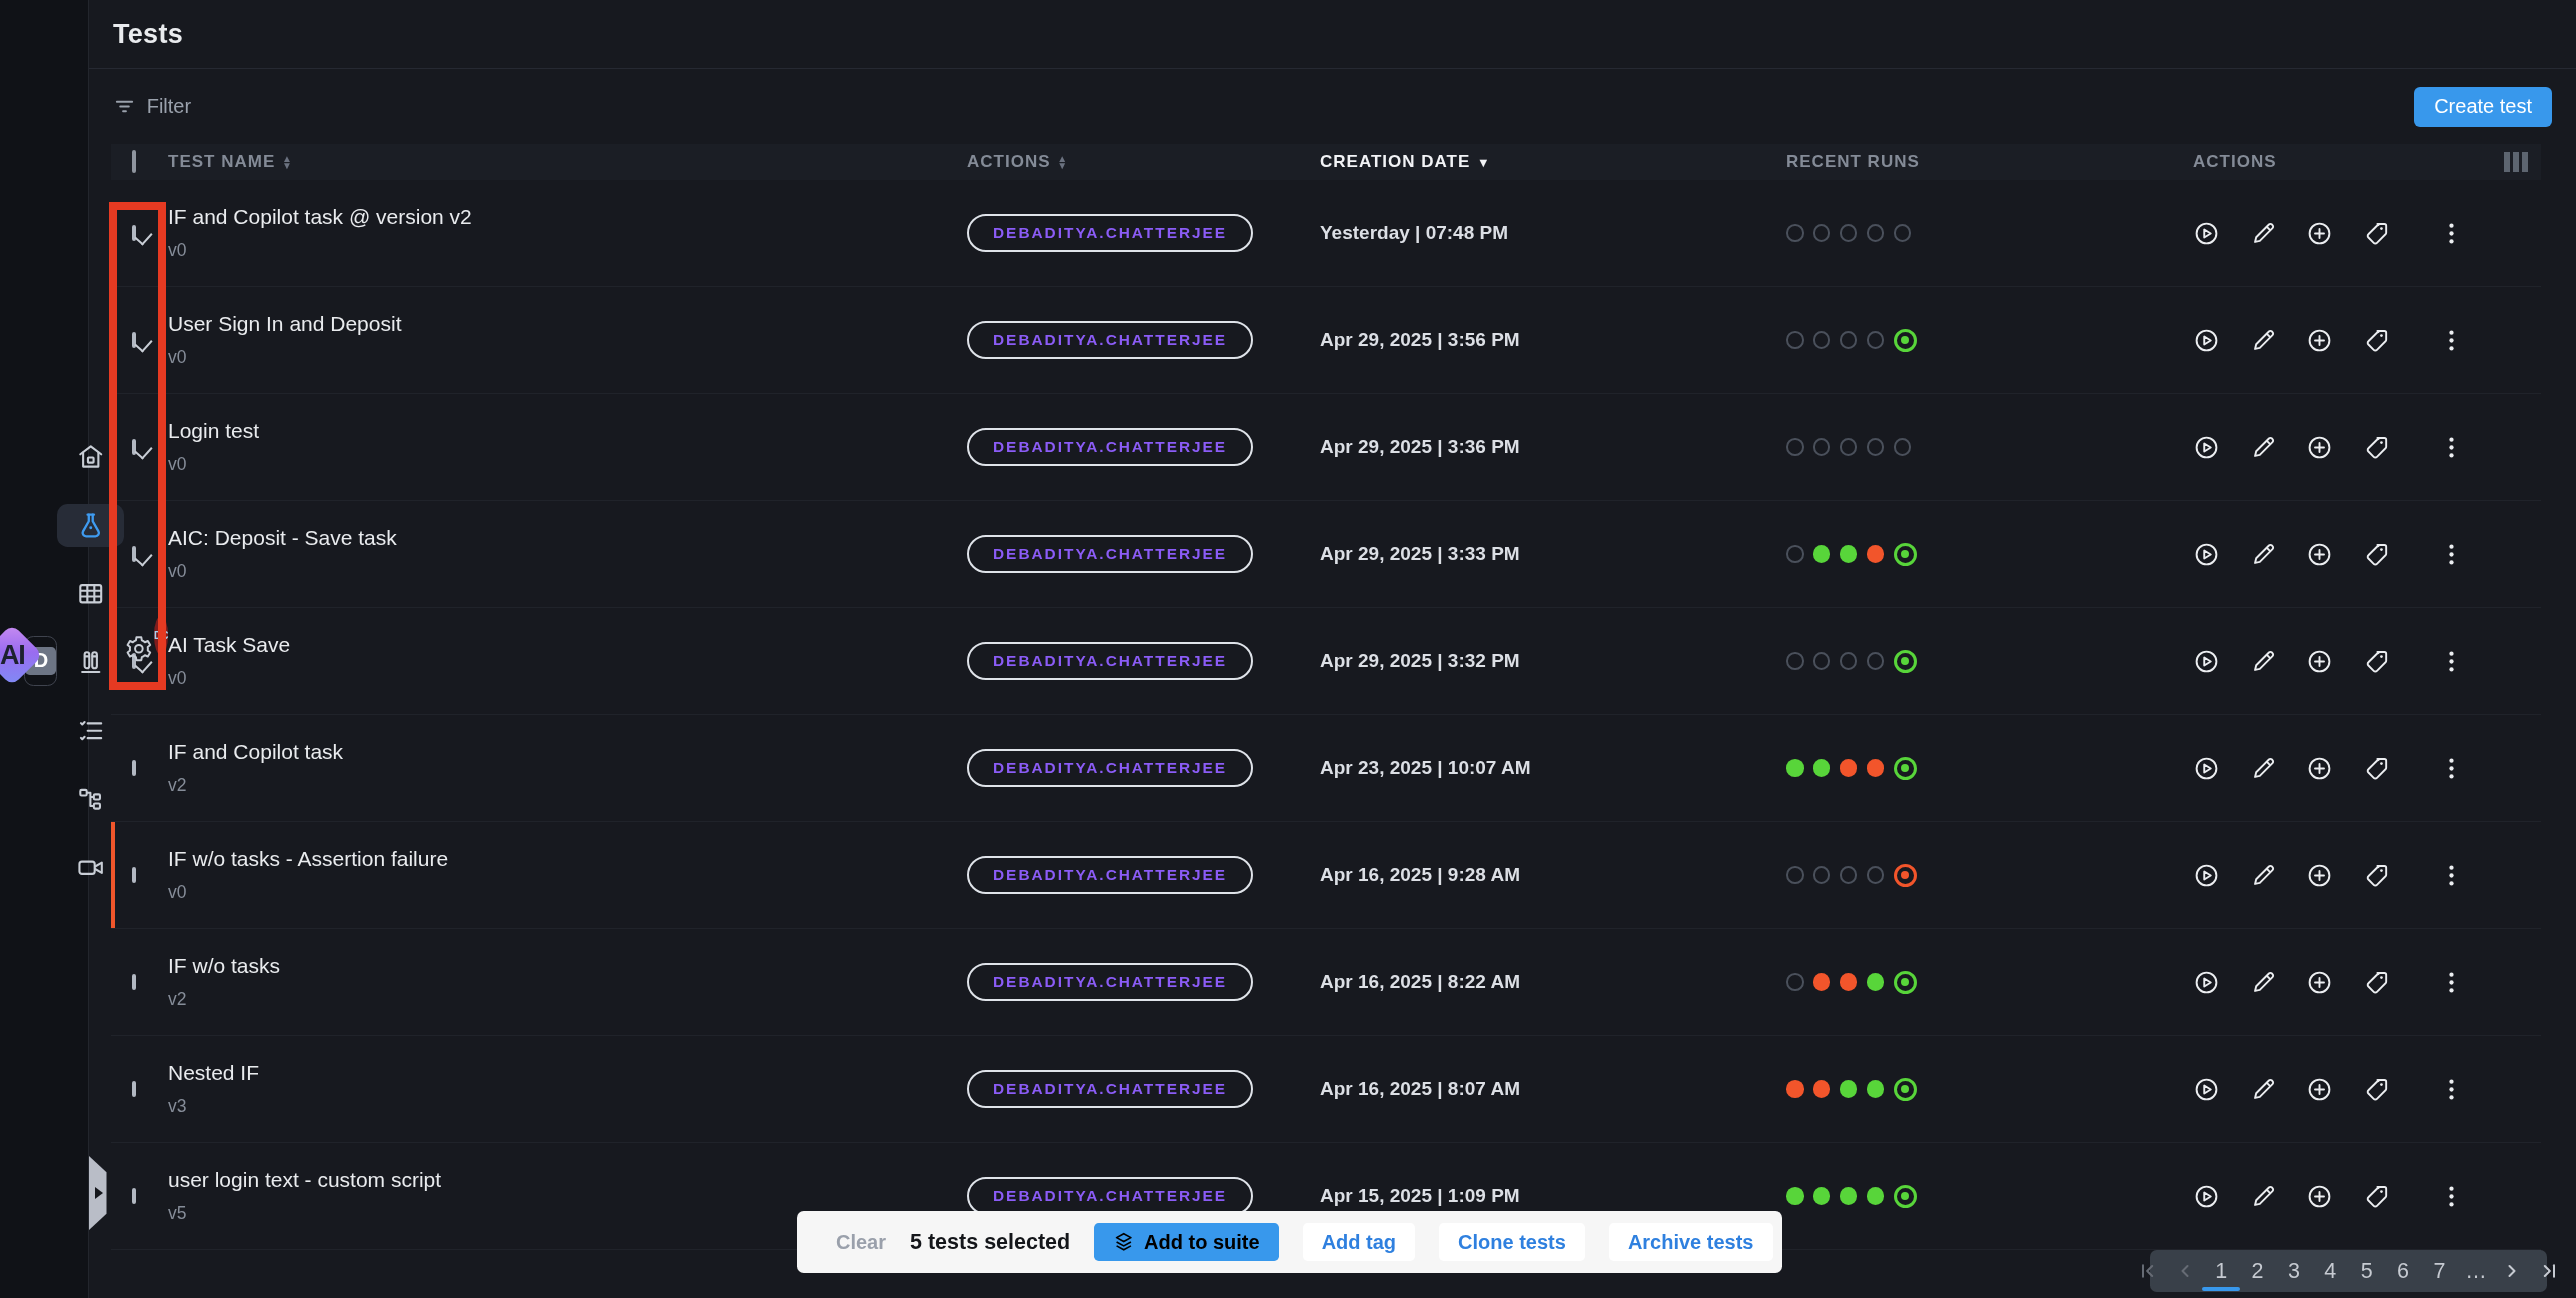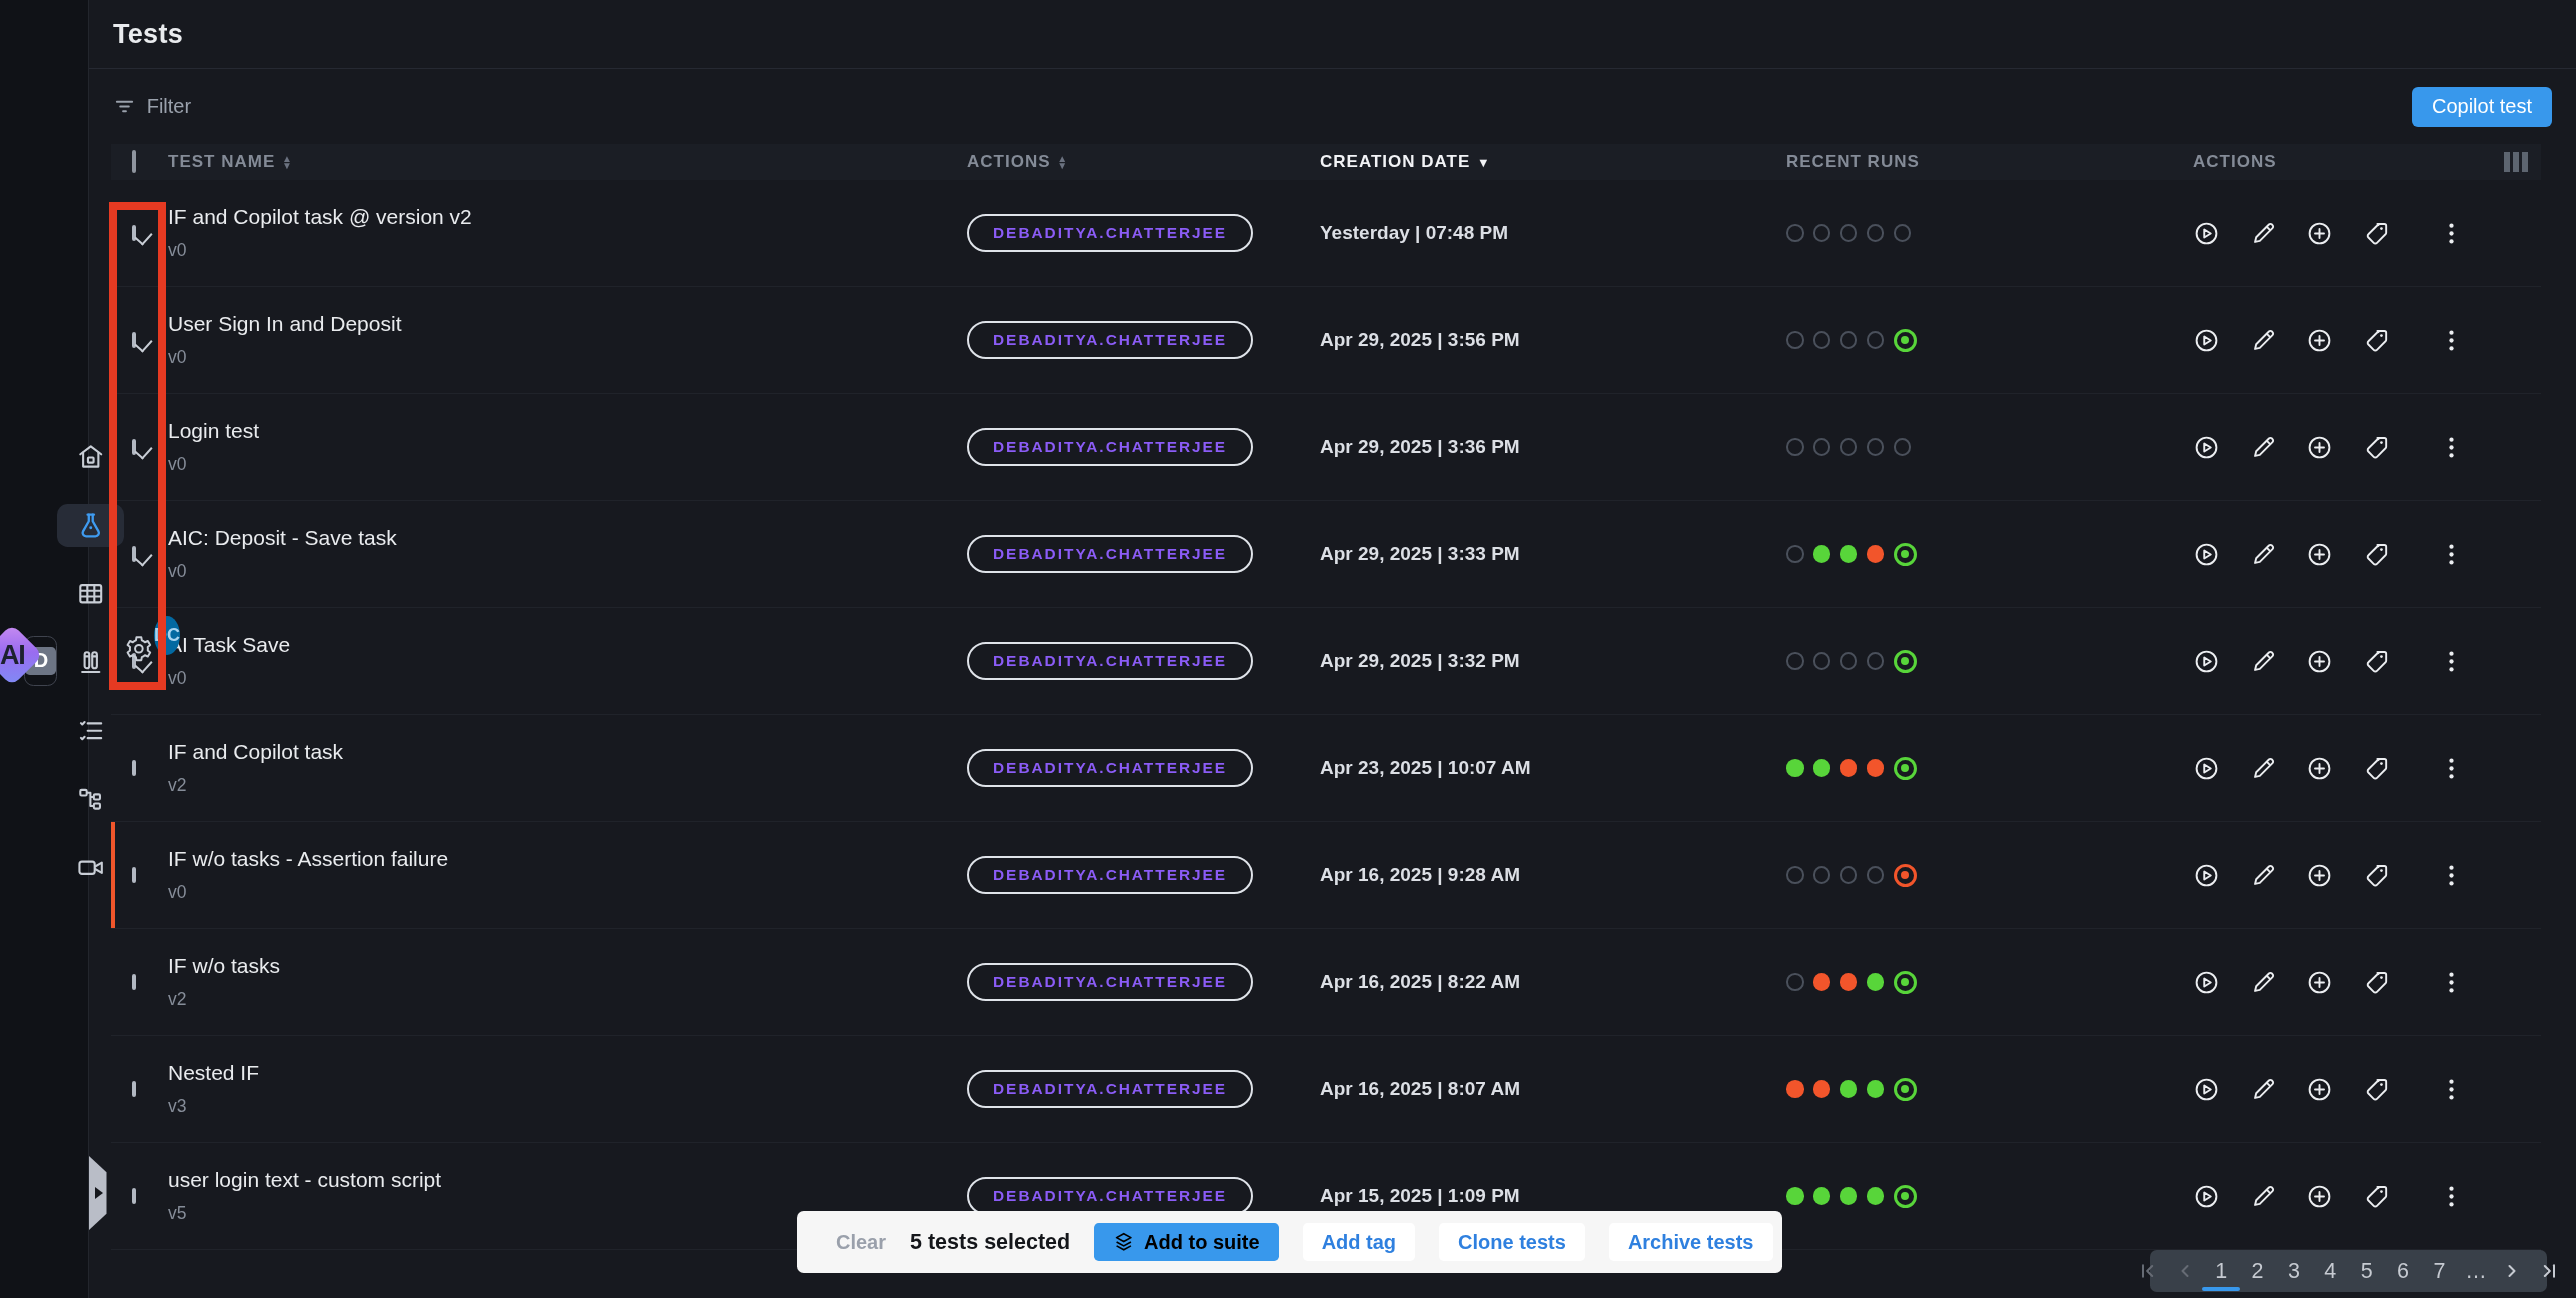--- a/index.html
+++ b/index.html
@@ -44,23 +44,23 @@
   .nav-item {
     width:67px; height:43px; border-radius:10.7px;
     display:flex; align-items:center; justify-content:center;
     color:#c9ced6; cursor:pointer;
   }
   .nav-item.active { background:#272c37; color:#3f9bf0; }
   .nav-item svg { width:29.5px; height:29.5px; }
   .side-divider { width:56px; height:1.3px; background:#3a3f4a; margin:23px 0 19px; }
   .sidebar .spacer { flex:1; }
   .user-avatar {
-    width:39px; height:39px; border-radius:50%; background:#0369a1;
+    width:39px; height:39px; border-radius:50%; background:#7f1d1d;
     display:flex; align-items:center; justify-content:center;
-    color:#a8d4f0; font-size:18px; font-weight:600; margin-bottom:28px;
+    color:#a8d4f0; font-size:10px; font-weight:600; margin-bottom:28px;
   }
   .handle {
     position:absolute; left:89px; top:1156px; width:17.5px; height:74px;
     background:#b9bdc7; z-index:6;
     clip-path:polygon(0 0,100% 22%,100% 78%,0 100%);
     display:flex; align-items:center; justify-content:center; cursor:pointer;
   }
   .handle .tri {
     width:0; height:0; border-left:8.7px solid #15171c;
     border-top:6.7px solid transparent; border-bottom:6.7px solid transparent; margin-left:2.7px;
@@ -255,21 +255,21 @@
     <h1>Tests</h1>
   </header>
 
   <div class="toolbar">
     <div class="filter-btn">
       <svg viewBox="0 0 24 24" fill="none" stroke="currentColor" stroke-width="2" stroke-linecap="round">
           <path d="M4 7h16M7.5 12h9M10.5 17h3"></path>
         </svg>
       <span>Filter</span>
     </div>
-    <button class="create-btn">Copilot test</button>
+    <button class="create-btn">Create test</button>
   </div>
 
   <section class="table">
     <div class="thead grid-cols">
       <div><span class="cbx"></span></div>
       <div class="th">
         <span>TEST NAME</span>
         <span class="sort-stack">▲<br>▼</span>
       </div>
       <div class="th">

